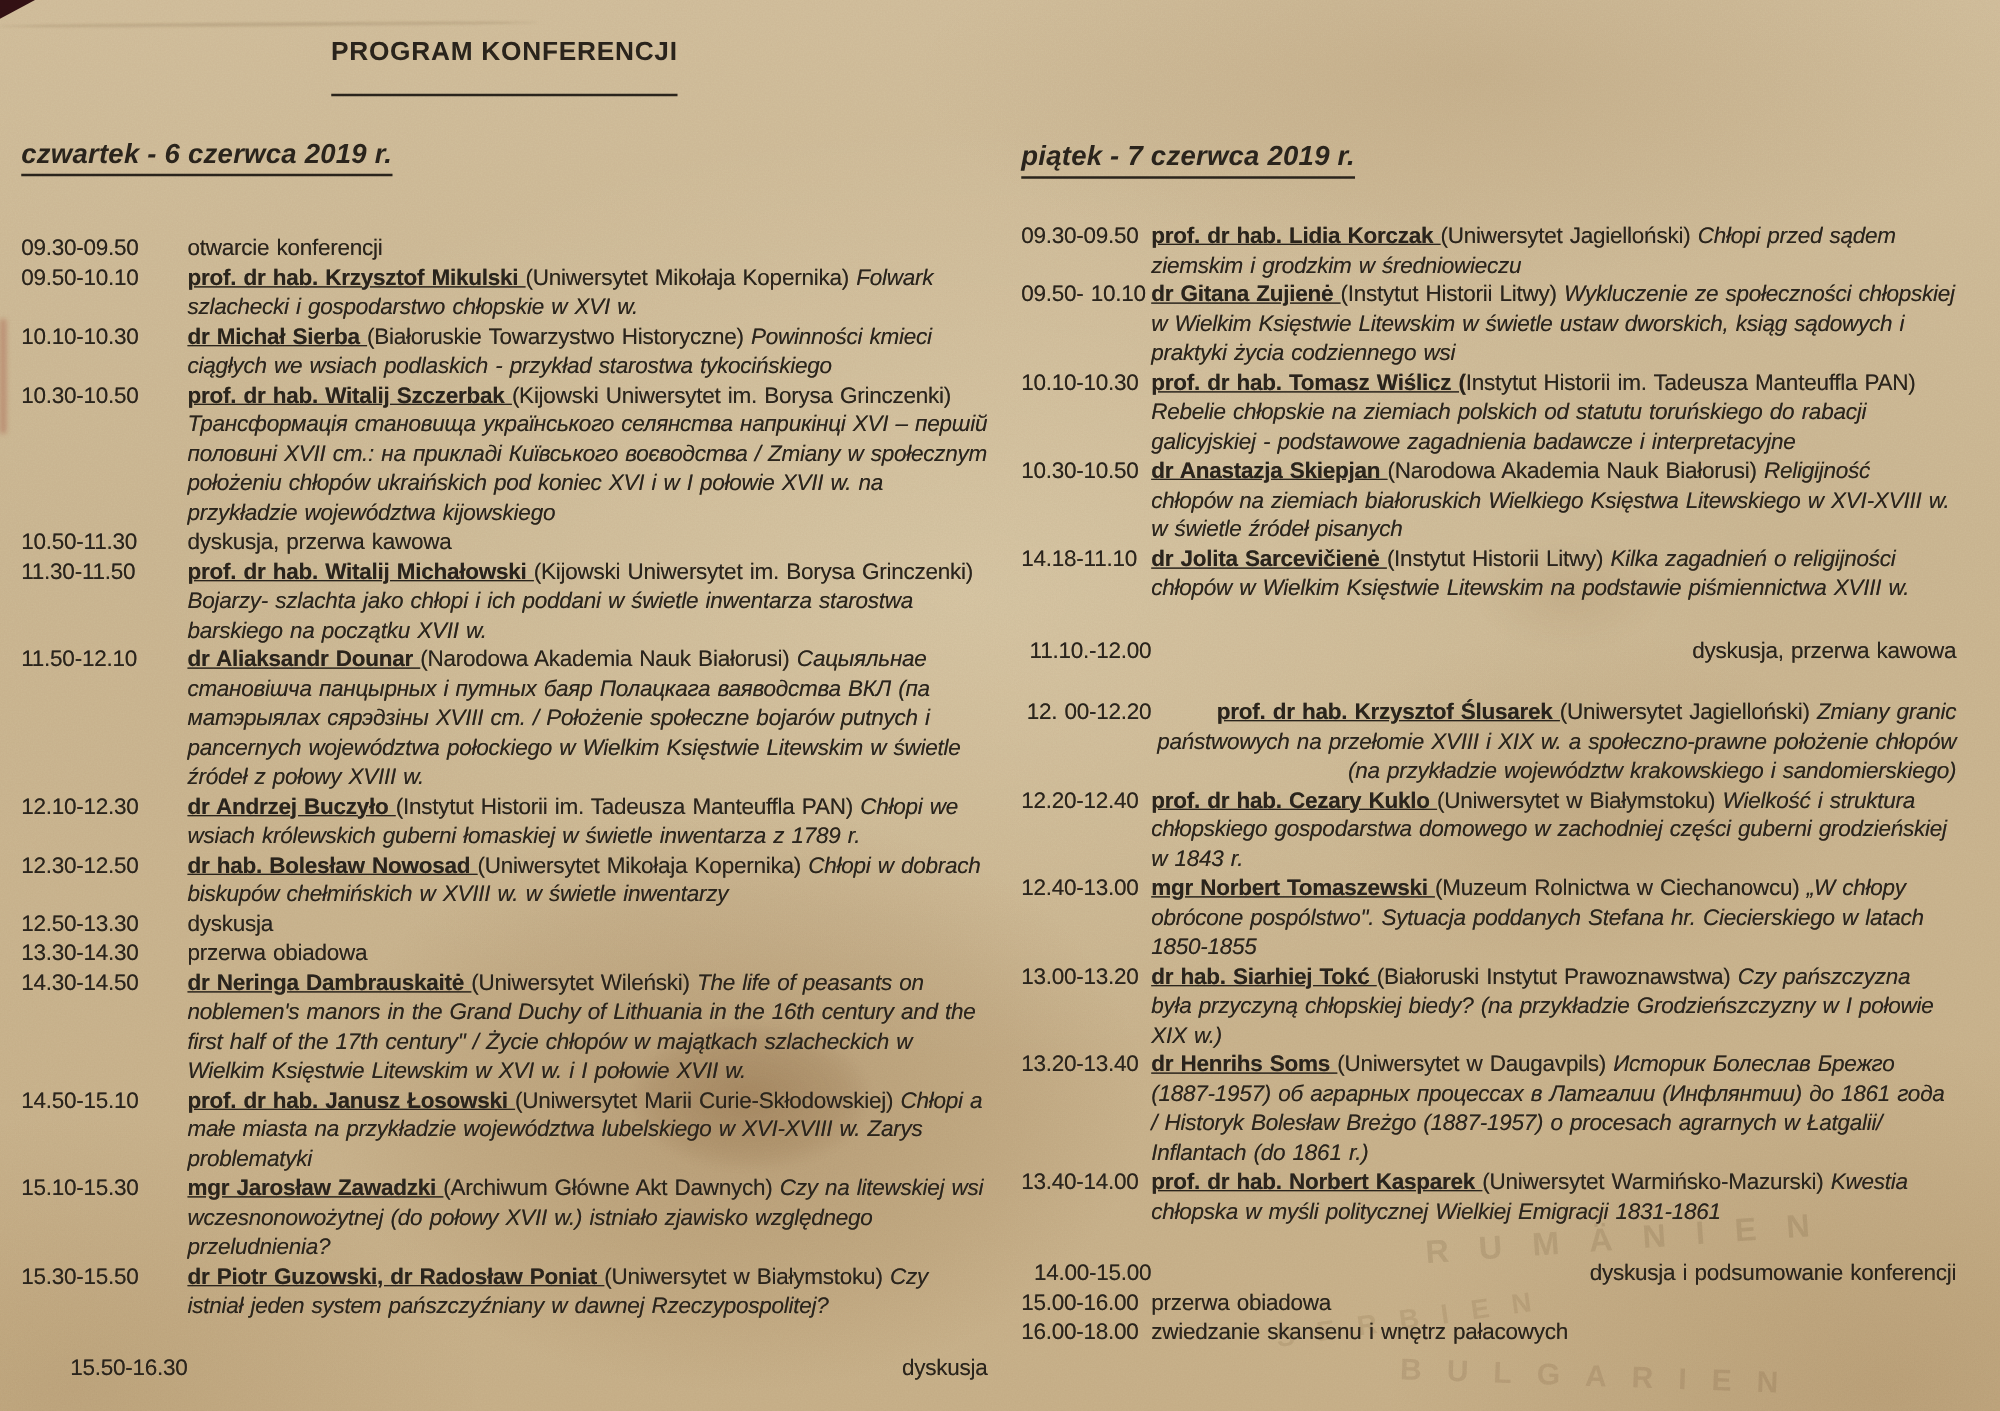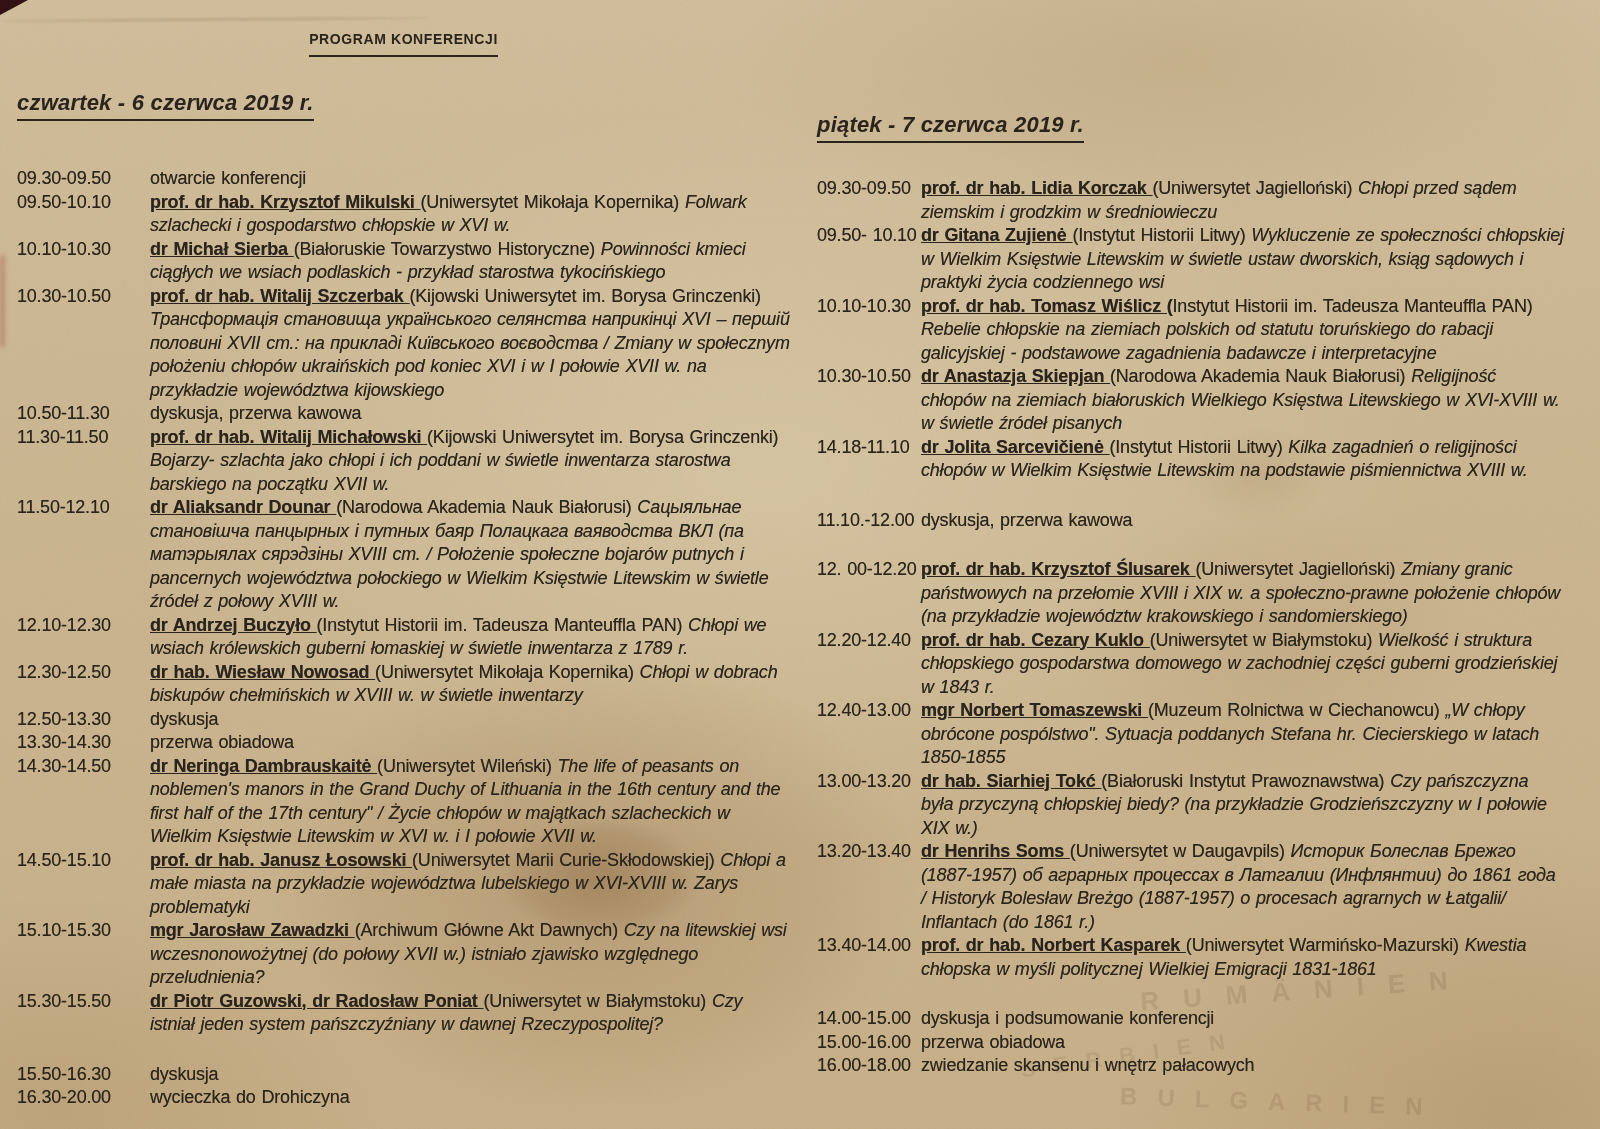--- a/index.html
+++ b/index.html
@@ -54,42 +54,42 @@
   .ghost-2 { left: 1020px; top: 1042px; font-size: 22px; letter-spacing: 18px; transform: rotate(-8deg); color: rgba(80,52,22,.11); }
   .ghost-3 { left: 1120px; top: 1088px; font-size: 24px; letter-spacing: 20px; transform: rotate(2deg); color: rgba(80,52,22,.12); }
 
   .col { position: absolute; top: 0; }
   #col-left  { left: 17px;  width: 773px; --timew: 133px; }
   #col-right { left: 817px; width: 748px; --timew: 104px; }
 
   .title-wrap { margin-top: 30px; text-align: center; }
   .doc-title {
     display: inline-block;
-    font-size: 14px; font-weight: 700; letter-spacing: .6px;
-    padding-bottom: 8px; border-bottom: 2.6px solid #2a241c;
+    font-size: 21px; font-weight: 700; letter-spacing: .6px;
+    padding-bottom: 21px; border-bottom: 2.6px solid #2a241c;
   }
   .heading-wrap { margin-top: 33px; }
   #col-right .heading-wrap { margin-top: 112px; }
   .day-heading {
     display: inline-block;
     font-size: 22px; font-weight: 700; letter-spacing: .2px;
     padding-bottom: 3px; border-bottom: 2.6px solid #2a241c; font-style: italic;
   }
 
   .sessions { margin-top: 46px; }
   #col-right .sessions { margin-top: 34px; }
 
   .session {
     display: grid;
     grid-template-columns: var(--timew) 1fr;
     font-size: 18px; line-height: 23.5px;
     letter-spacing: -0.2px; word-spacing: 1px;
     text-shadow: 0 0 .5px rgba(42,36,28,.55);
   }
-  .session.gap { margin-top: 26px; }
+  .session.gap { margin-top: 26px; text-align: right; }
   .time { white-space: nowrap; }
   .desc { }
   .seg-b { font-weight: 700; text-decoration: underline; }
   .seg-i { font-style: italic; }
 </style>
 </head>
 <body>
 
 <div class="page">
 
@@ -137,21 +137,21 @@
         <div class="session">
           <div class="time">11.50-12.10</div>
           <div class="desc"><span class="seg-b">dr Aliaksandr Dounar </span><span class="seg-n">(Narodowa Akademia Nauk Białorusi) </span><span class="seg-i">Сацыяльнае становішча панцырных і путных баяр Полацкага ваяводства ВКЛ (па матэрыялах сярэдзіны XVIII ст. / Położenie społeczne bojarów putnych i pancernych województwa połockiego w Wielkim Księstwie Litewskim w świetle źródeł z połowy XVIII w.</span></div>
         </div>
         <div class="session">
           <div class="time">12.10-12.30</div>
           <div class="desc"><span class="seg-b">dr Andrzej Buczyło </span><span class="seg-n">(Instytut Historii im. Tadeusza Manteuffla PAN) </span><span class="seg-i">Chłopi we wsiach królewskich guberni łomaskiej w świetle inwentarza z 1789 r.</span></div>
         </div>
         <div class="session">
           <div class="time">12.30-12.50</div>
-          <div class="desc"><span class="seg-b">dr hab. Wiesław Nowosad </span><span class="seg-n">(Uniwersytet Mikołaja Kopernika) </span><span class="seg-i">Chłopi w dobrach biskupów chełmińskich w XVIII w. w świetle inwentarzy</span></div>
+          <div class="desc"><span class="seg-b">dr hab. Bolesław Nowosad </span><span class="seg-n">(Uniwersytet Mikołaja Kopernika) </span><span class="seg-i">Chłopi w dobrach biskupów chełmińskich w XVIII w. w świetle inwentarzy</span></div>
         </div>
         <div class="session">
           <div class="time">12.50-13.30</div>
           <div class="desc"><span class="seg-n">dyskusja</span></div>
         </div>
         <div class="session">
           <div class="time">13.30-14.30</div>
           <div class="desc"><span class="seg-n">przerwa obiadowa</span></div>
         </div>
         <div class="session">
@@ -166,24 +166,20 @@
           <div class="time">15.10-15.30</div>
           <div class="desc"><span class="seg-b">mgr Jarosław Zawadzki </span><span class="seg-n">(Archiwum Główne Akt Dawnych)  </span><span class="seg-i">Czy na litewskiej wsi wczesnonowożytnej (do połowy XVII w.) istniało zjawisko względnego przeludnienia?</span></div>
         </div>
         <div class="session">
           <div class="time">15.30-15.50</div>
           <div class="desc"><span class="seg-b">dr Piotr Guzowski, dr Radosław Poniat </span><span class="seg-n">(Uniwersytet w Białymstoku) </span><span class="seg-i">Czy istniał jeden system pańszczyźniany w dawnej Rzeczypospolitej?</span></div>
         </div>
         <div class="session gap">
           <div class="time">15.50-16.30</div>
           <div class="desc"><span class="seg-n">dyskusja</span></div>
-        </div>
-        <div class="session">
-          <div class="time">16.30-20.00</div>
-          <div class="desc"><span class="seg-n">wycieczka do Drohiczyna</span></div>
         </div>
       </div>
   </div>
 
   <div class="col" id="col-right">
     <div class="heading-wrap">
       <span class="day-heading">piątek - 7 czerwca 2019 r.</span>
     </div>
     <div class="sessions">
         <div class="session">

